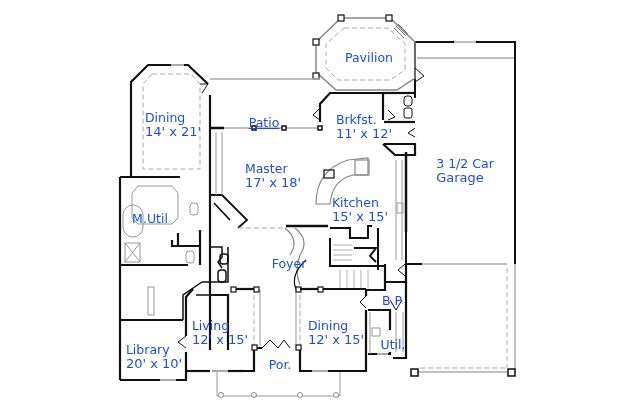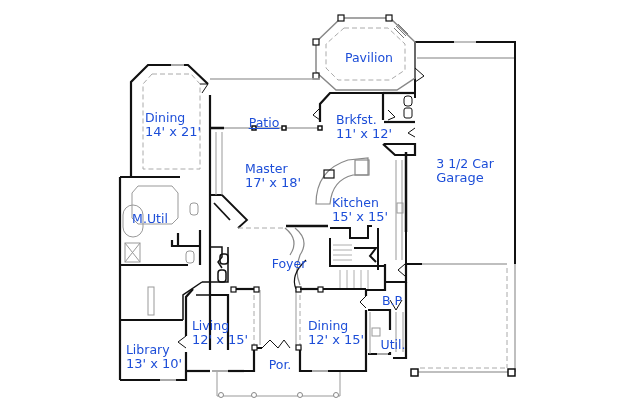--- a/index.html
+++ b/index.html
@@ -248,15 +248,15 @@
   <div class="lbl" style="left:348px;top:113px;margin-left:16px;"><span>Brkfst.</span><span class="dim">11' x 12'</span></div>
   <div class="lbl" style="left:465px;top:157px;"><span>3 1/2 Car</span><span class="dim" style="font-size:13px;">Garage</span></div>
   <div class="lbl" style="left:273px;top:162px;"><span>Master</span><span class="dim">17' x 18'</span></div>
   <div class="lbl" style="left:360px;top:196px;"><span>Kitchen</span><span class="dim">15' x 15'</span></div>
   <div class="lbl" style="left:150px;top:212px;"><span>M.Util</span></div>
   <div class="lbl" style="left:269px;top:257px;margin-left:20px;"><span>Foyer</span></div>
   <div class="lbl" style="left:392px;top:294px;"><span>B.P</span></div>
   <div class="lbl" style="left:220px;top:319px;"><span>Living</span><span class="dim">12' x 15'</span></div>
   <div class="lbl" style="left:336px;top:319px;"><span>Dining</span><span class="dim">12' x 15'</span></div>
   <div class="lbl" style="left:393px;top:338px;"><span>Util.</span></div>
-  <div class="lbl" style="left:154px;top:343px;"><span>Library</span><span class="dim">13' x 10'</span></div>
+  <div class="lbl" style="left:154px;top:343px;"><span>Library</span><span class="dim">20' x 10'</span></div>
   <div class="lbl" style="left:280px;top:358px;"><span>Por.</span></div>
 </div>
 
 </body></html>

